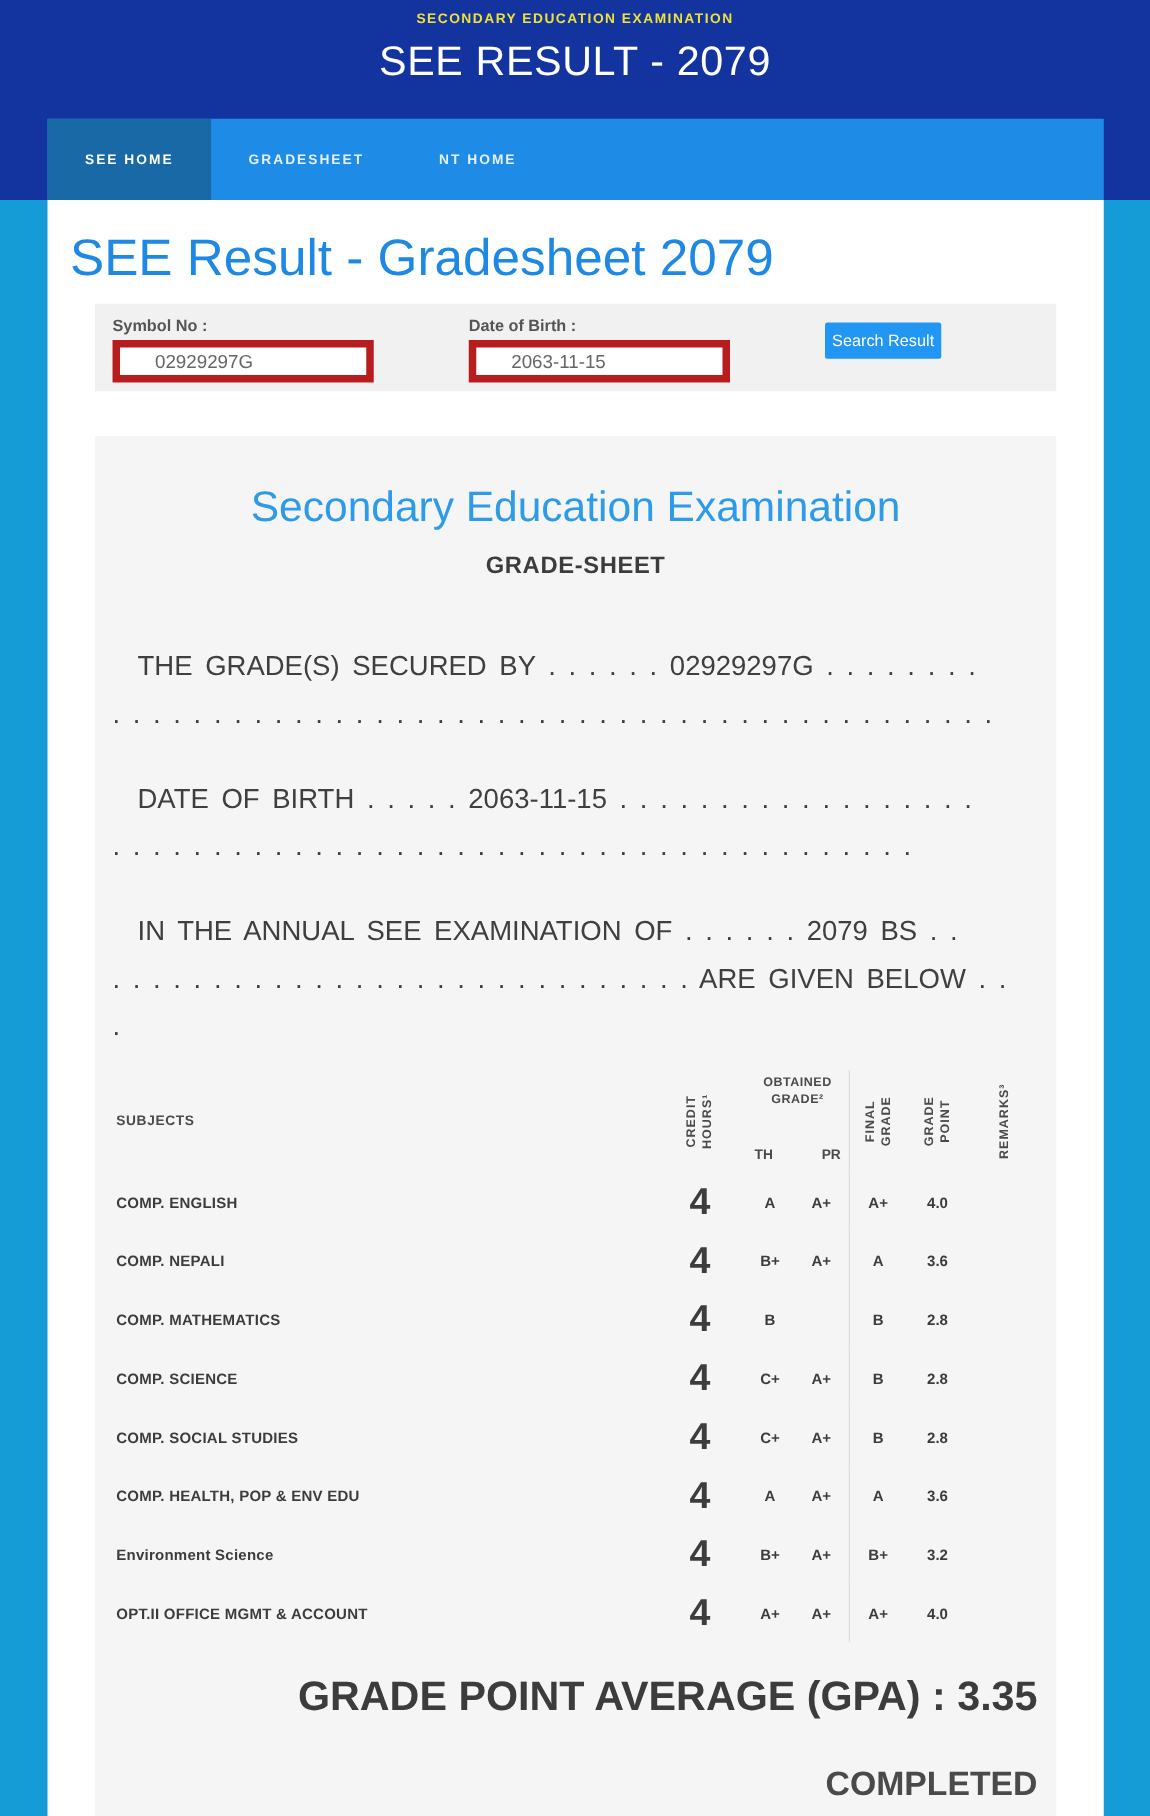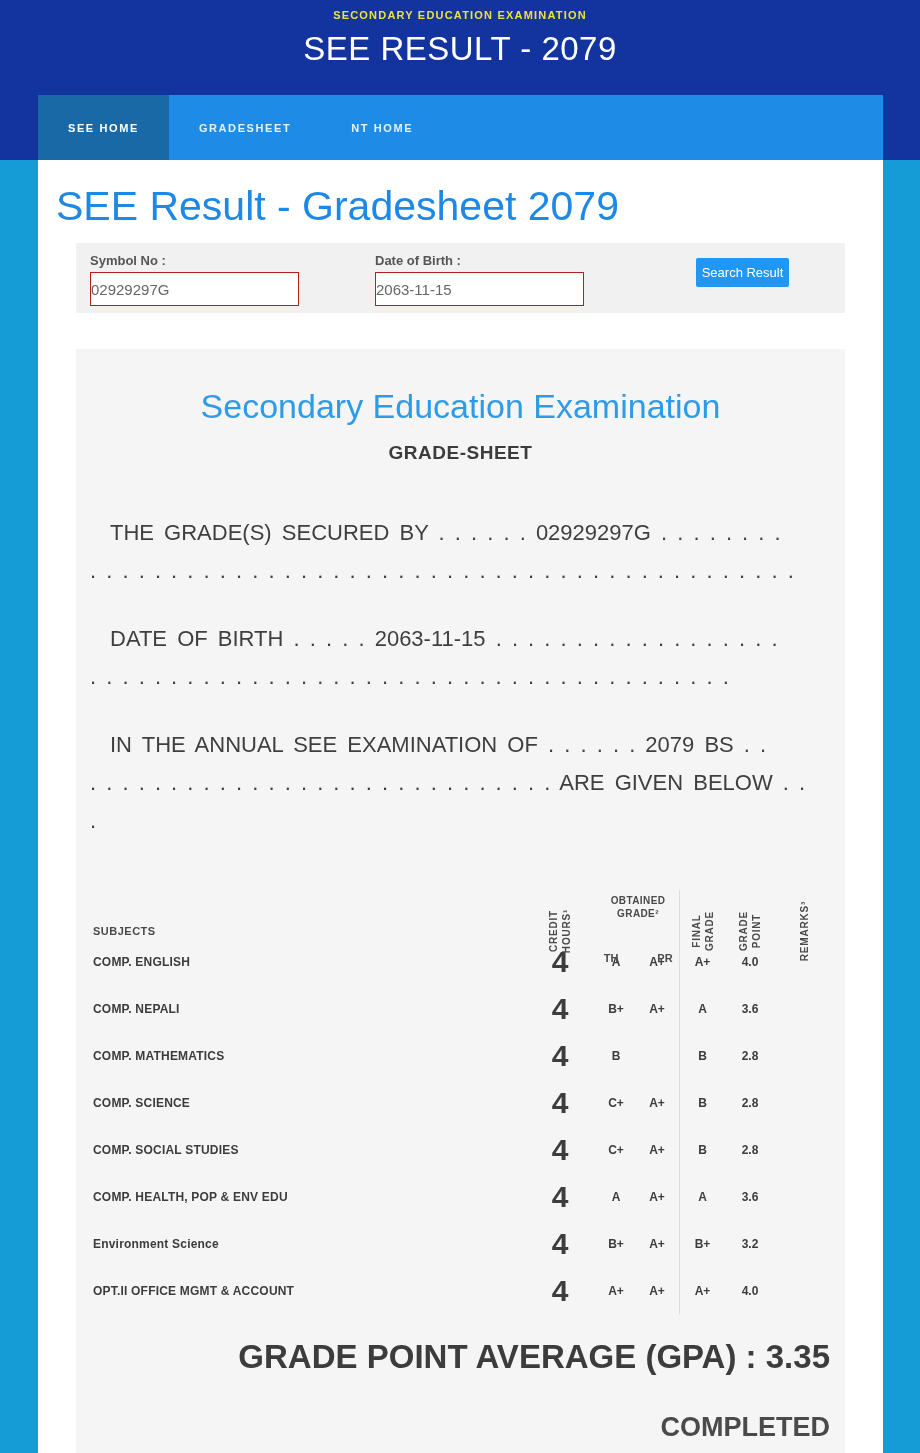--- a/index.html
+++ b/index.html
@@ -17,36 +17,36 @@
 
   
   .card { margin-left:38px; width:845px; height:1293px; background:#FFFFFF; overflow:hidden; }
   .page-heading { padding:24px 0 0 18px; color:#1E88E5; font-size:41px; font-weight:400; line-height:1.1; }
 
   
   .search-bar { margin:14px 38px 0; height:70px; background:#F1F1F1; position:relative; }
   .field { position:absolute; top:10px; }
   .f1 { left:14px; } .f2 { left:299px; }
   .field label { display:block; font-size:13px; font-weight:bold; color:#555555; margin-bottom:4px; }
-  .field input { width:209px; height:34px; border:1px solid #b91c1c; background:#FFFFFF; padding-left:0; font-size:15px; color:#666666; font-family:inherit; }
-  .search-btn { position:absolute; left:584px; top:15px; width:93px; height:29px; background:#2196F3; color:#FFFFFF; border:none; border-radius:2px; font-size:13px; font-family:inherit; cursor:pointer;margin-left:36px; }
+  .field input { width:209px; height:34px; border:6px solid #b91c1c; background:#FFFFFF; padding-left:28px; font-size:15px; color:#666666; font-family:inherit; }
+  .search-btn { position:absolute; left:584px; top:15px; width:93px; height:29px; background:#2196F3; color:#FFFFFF; border:none; border-radius:2px; font-size:13px; font-family:inherit; cursor:pointer; }
 
   
   .sheet { margin:36px 38px 0; background:#F5F5F5; height:1104px; padding-top:38px; overflow:hidden; }
   .org-title { text-align:center; color:#2E9BE8; font-size:34px; font-weight:400; }
   .doc-title { text-align:center; color:#3C3C3C; font-size:19px; font-weight:bold; margin-top:16px; letter-spacing:0.5px; }
 
   .paras { padding:20px 24px 0 14px; color:#3F3F3F; font-weight:normal; font-size:22px; word-spacing:4px; }
   .p-line { line-height:38px; white-space:nowrap; overflow:hidden; }
   .p-line.lead { margin-top:30px; text-indent:20px; }
 
   
   .gtable { margin-top:16px; padding:0 12px 0 17px; }
   .g-head { display:flex; height:82px; }
-  .hc { position:relative; height:100%;margin-top:34px; }
+  .hc { position:relative; height:100%; }
   .c-sub { width:430px; display:flex; align-items:center; }
   .c-sub span { font-size:11px; font-weight:bold; color:#4A4A4A; letter-spacing:0.5px; }
   .c-credit { width:74px; } .c-final { width:46px; border-left:1px solid #DDDDDD; }
   .c-gp { width:50px; } .c-rem { flex:1; }
   .vert { position:absolute; left:50%; top:50%;
           transform:translate(-50%,-50%) rotate(-90deg);
           font-size:10px; font-weight:bold; color:#4A4A4A; letter-spacing:0.8px;
           white-space:pre; text-align:center; line-height:13px; }
   .c-obt { width:82px; display:flex; flex-direction:column; justify-content:space-between; padding:4px 0 8px; text-align:center; }
   .obt-title { font-size:10px; font-weight:bold; color:#4A4A4A; white-space:pre; line-height:13px; letter-spacing:0.4px; }

